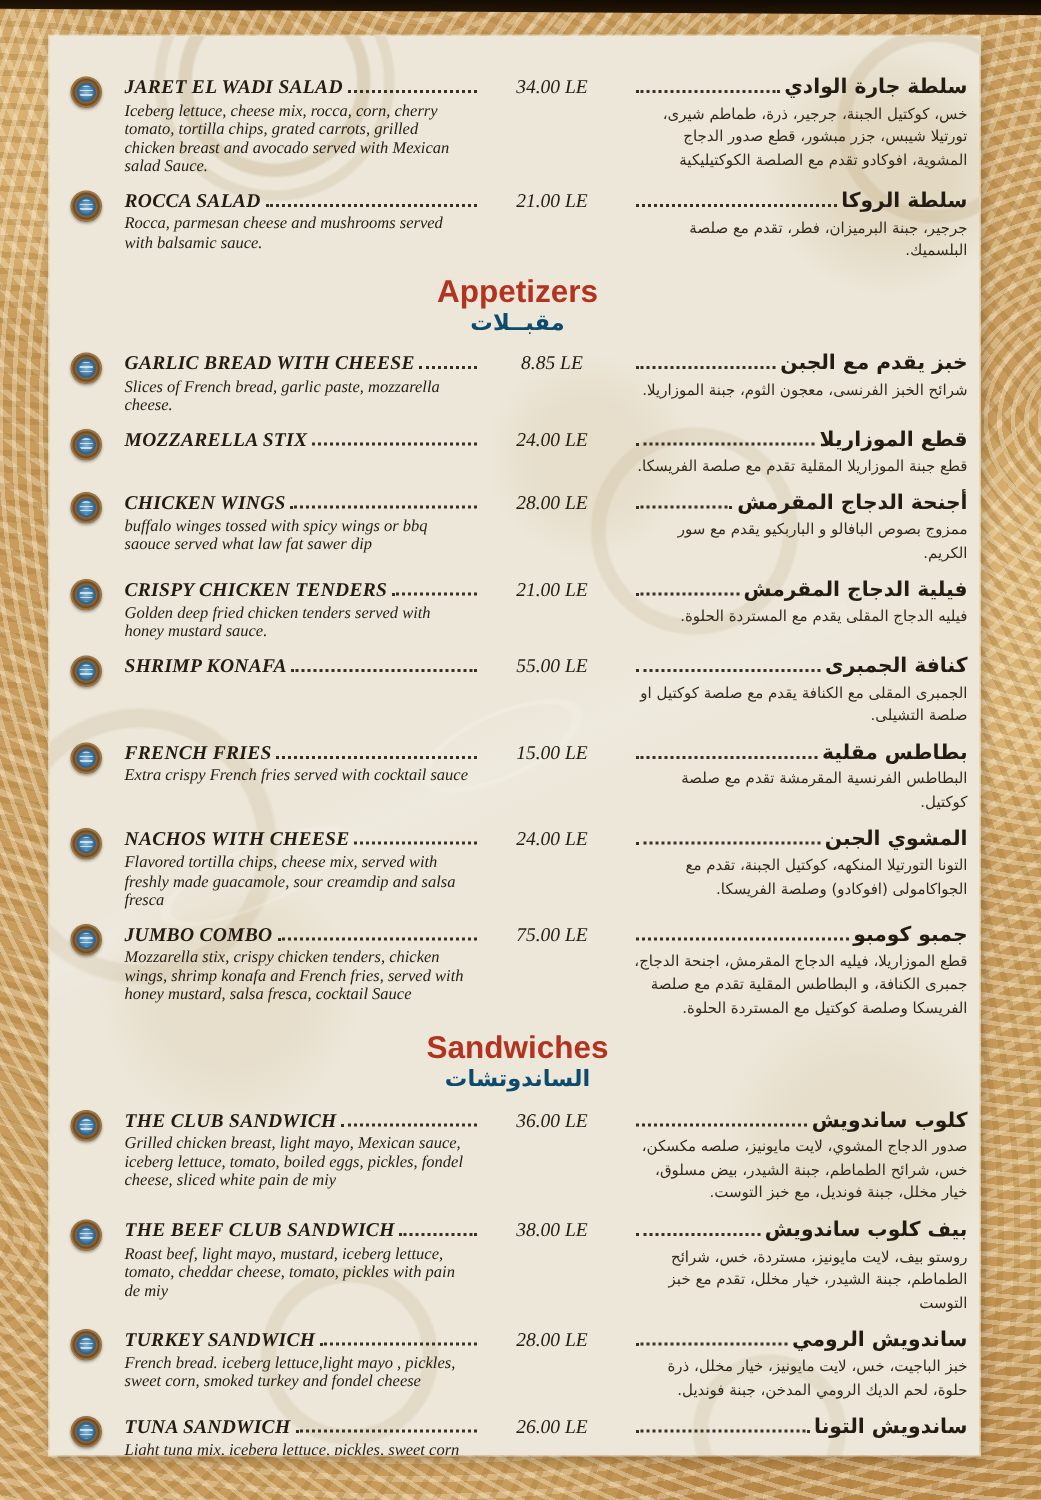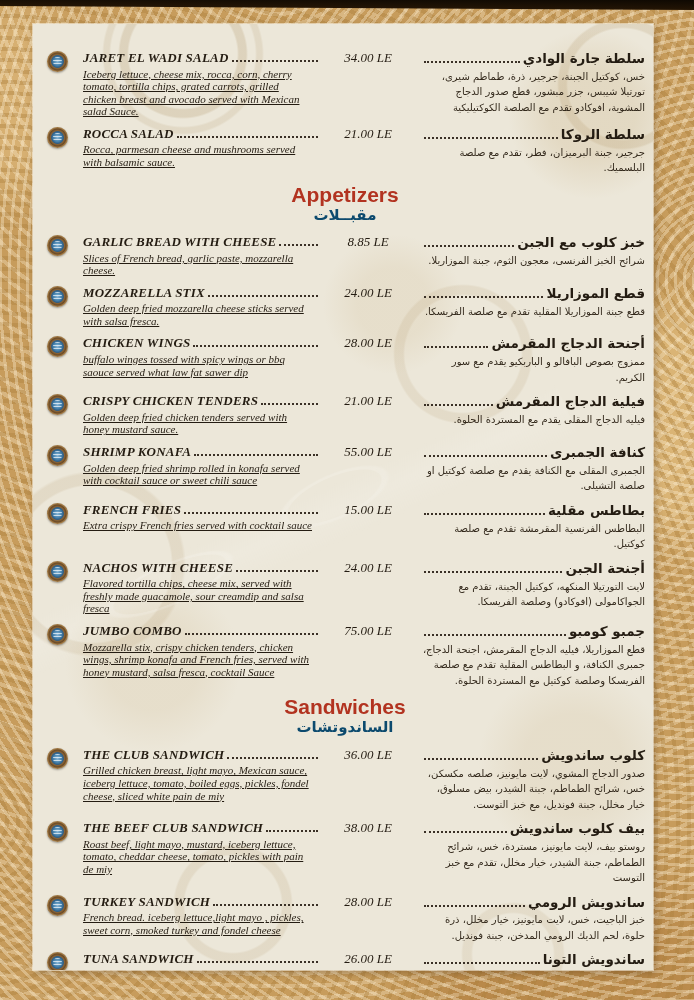--- a/index.html
+++ b/index.html
@@ -55,21 +55,21 @@
     background:radial-gradient(circle,#8cb9d8 0%,#4a86b0 26%,#2f5e86 40%,#8a6436 46%,#6b4a26 57%,#a57c44 66%,#54381c 80%,#6b4a26 100%);
     box-shadow:0 1px 2px rgba(0,0,0,.35);
   }
   .medal::after{
     content:"";position:absolute;inset:6px;border-radius:50%;opacity:.75;
     background:repeating-linear-gradient(180deg, rgba(255,255,255,.9) 0 1px, transparent 1px 3px);
   }
   .en-head{display:flex;align-items:baseline;}
   .name{font:italic 700 13px/1.2 "Liberation Serif",serif;color:#241c12;letter-spacing:.2px;white-space:nowrap;}
   .leader{flex:1;margin:0 3px;border-bottom:2px dotted #3a3026;height:9px;min-width:10px;}
-  .desc{font:italic 11px/1.14 "Liberation Serif",serif;color:#241c12;margin-top:2px;padding-right:6px;text-decoration:underline;}
+  .desc{font:italic 11px/1.14 "Liberation Serif",serif;color:#241c12;margin-top:2px;padding-right:6px;}
   .price{font:italic 13px/1.25 "Liberation Serif",serif;color:#241c12;text-align:center;padding-right:4px;white-space:nowrap;}
   .ar{text-align:right;padding-left:2px;}
   .ar-head{display:flex;align-items:baseline;}
   .ar-name{font:700 13.5px/1.25 "DejaVu Sans",sans-serif;color:#241c12;white-space:nowrap;}
   .ar-leader{flex:1;margin:0 3px;border-bottom:2px dotted #3a3026;height:8px;min-width:8px;}
   .ar-desc{font:10px/1.55 "DejaVu Sans",sans-serif;color:#33291c;margin-top:2px;}
   .section{text-align:center;margin:2px 0 9px;}
   .sec-en{font:700 21px/1.05 "Liberation Sans",sans-serif;color:#b23320;}
   .sec-ar{font:700 15px/1.3 "DejaVu Sans",sans-serif;color:#0c4a6e;letter-spacing:1px;}
 </style>
@@ -132,36 +132,35 @@
         <div class="en">
           <div class="en-head">
             <span class="name">GARLIC BREAD WITH CHEESE</span>
             <span class="leader"></span>
           </div>
           <div class="desc">Slices of French bread, garlic paste, mozzarella cheese.</div>
         </div>
         <div class="price"><span>8.85</span>&nbsp;<span>LE</span></div>
         <div class="ar" dir="rtl">
           <div class="ar-head">
-            <span class="ar-name">خبز كلوب مع الجبن</span>
+            <span class="ar-name">خبز يقدم مع الجبن</span>
             <span class="ar-leader"></span>
           </div>
           <div class="ar-desc">شرائح الخبز الفرنسى، معجون الثوم، جبنة الموزاريلا.</div>
         </div>
       </div>
       <div class="item">
         <div>
           <div class="medal"></div>
         </div>
         <div class="en">
           <div class="en-head">
             <span class="name">MOZZARELLA STIX</span>
             <span class="leader"></span>
           </div>
-          <div class="desc">Golden deep fried mozzarella cheese sticks served with salsa fresca.</div>
         </div>
         <div class="price"><span>24.00</span>&nbsp;<span>LE</span></div>
         <div class="ar" dir="rtl">
           <div class="ar-head">
             <span class="ar-name">قطع الموزاريلا</span>
             <span class="ar-leader"></span>
           </div>
           <div class="ar-desc">قطع جبنة الموزاريلا المقلية تقدم مع صلصة الفريسكا.</div>
         </div>
       </div>
@@ -207,21 +206,20 @@
       </div>
       <div class="item">
         <div>
           <div class="medal"></div>
         </div>
         <div class="en">
           <div class="en-head">
             <span class="name">SHRIMP KONAFA</span>
             <span class="leader"></span>
           </div>
-          <div class="desc">Golden deep fried shrimp rolled in konafa served with cocktail sauce or sweet chili sauce</div>
         </div>
         <div class="price"><span>55.00</span>&nbsp;<span>LE</span></div>
         <div class="ar" dir="rtl">
           <div class="ar-head">
             <span class="ar-name">كنافة الجمبرى</span>
             <span class="ar-leader"></span>
           </div>
           <div class="ar-desc">الجمبرى المقلى مع الكنافة يقدم مع صلصة كوكتيل او صلصة التشيلى.</div>
         </div>
       </div>
@@ -252,24 +250,24 @@
         <div class="en">
           <div class="en-head">
             <span class="name">NACHOS WITH CHEESE</span>
             <span class="leader"></span>
           </div>
           <div class="desc">Flavored tortilla chips, cheese mix, served with freshly made guacamole, sour creamdip and salsa fresca</div>
         </div>
         <div class="price"><span>24.00</span>&nbsp;<span>LE</span></div>
         <div class="ar" dir="rtl">
           <div class="ar-head">
-            <span class="ar-name">أجنحة الجبن</span>
-            <span class="ar-leader"></span>
-          </div>
-          <div class="ar-desc">لايت التورتيلا المنكهه، كوكتيل الجبنة، تقدم مع الجواكامولى (افوكادو) وصلصة الفريسكا.</div>
+            <span class="ar-name">المشوي الجبن</span>
+            <span class="ar-leader"></span>
+          </div>
+          <div class="ar-desc">التونا التورتيلا المنكهه، كوكتيل الجبنة، تقدم مع الجواكامولى (افوكادو) وصلصة الفريسكا.</div>
         </div>
       </div>
       <div class="item">
         <div>
           <div class="medal"></div>
         </div>
         <div class="en">
           <div class="en-head">
             <span class="name">JUMBO COMBO</span>
             <span class="leader"></span>

